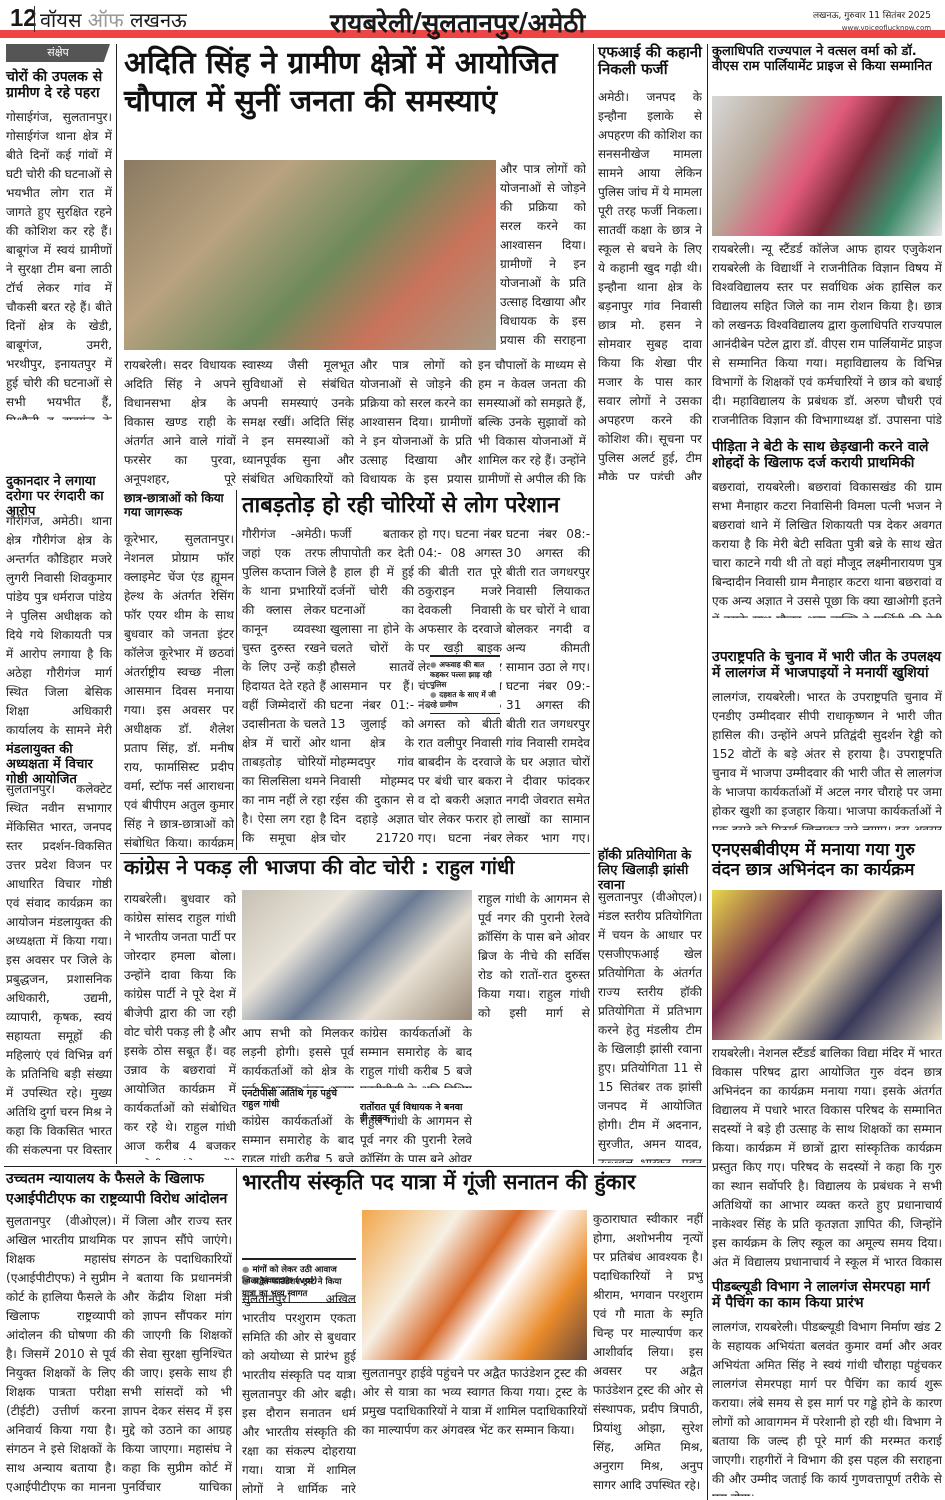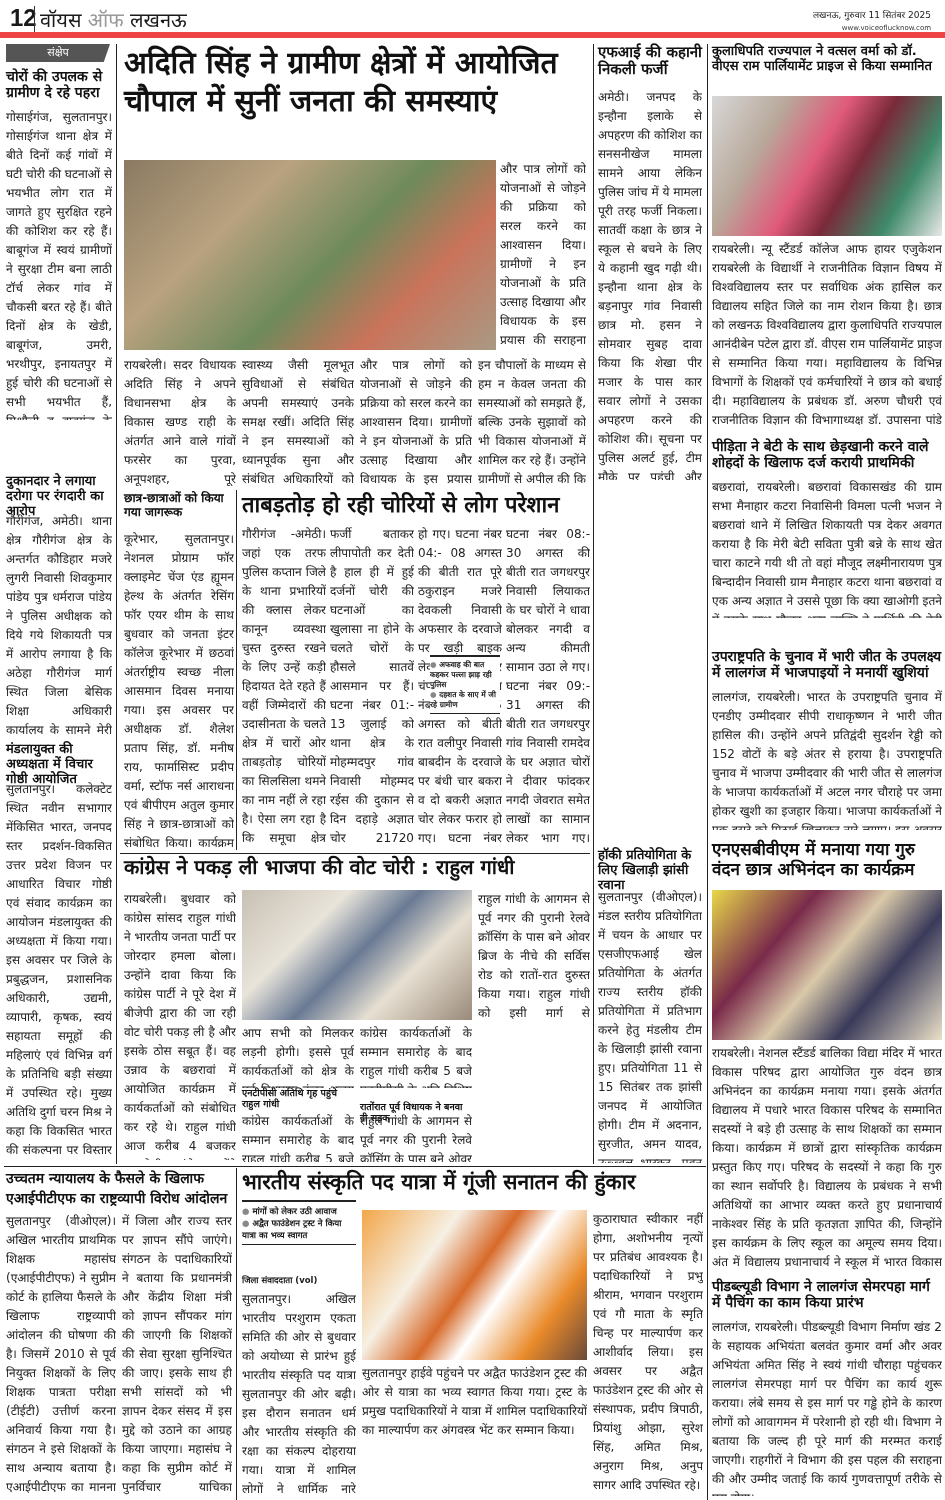--- a/index.html
+++ b/index.html
@@ -1,19 +1,19 @@
 <!DOCTYPE html>
 <html><head>
 <meta charset="utf-8">
 <style>
 *{box-sizing:border-box;margin:0;padding:0}
 html,body{width:945px;height:1500px;background:#fff;overflow:hidden}
 body{font-family:"DejaVu Sans",sans-serif;color:#1a1a1a;position:relative}
 .abs{position:absolute}
-.masthead{left:0;top:0;width:945px;height:38px;border-bottom:6px solid #ef4444}
+.masthead{left:0;top:0;width:945px;height:38px;border-bottom:8px solid #ef4444}
 .pgnum{left:10px;top:4px;font-size:24px;font-weight:bold;font-family:"Liberation Sans",sans-serif}
 .pgsep{left:34px;top:6px;width:1px;height:26px;background:#333}
 .paper{left:40px;top:6px;font-size:20px;font-weight:normal}
 .paper .a{color:#999}
 .section{left:330px;top:4px;font-size:26px;font-weight:bold}
 .dateline{right:14px;top:8px;font-size:9px}
 .url{right:14px;top:24px;font-size:7px;color:#333}
 .text{font-size:12px;line-height:19px;text-align:justify;color:#222;overflow:hidden}
 .hd{font-weight:bold;line-height:1.15;color:#111}
 .vrule{width:1px;background:#222}
@@ -32,20 +32,21 @@
 <body>
 
 <div class="abs masthead">
   <div class="abs pgnum">12</div>
   <div class="abs pgsep"></div>
   <div class="abs paper">
     <span>वॉयस</span>
     <span class="a">ऑफ</span>
     <span>लखनऊ</span>
   </div>
+  <div class="abs section">रायबरेली/सुलतानपुर/अमेठी</div>
   <div class="abs dateline">लखनऊ, गुरुवार 11 सितंबर 2025</div>
   <div class="abs url">www.voiceoflucknow.com</div>
 </div>
 
 <div class="abs tag">संक्षेप</div>
 <div class="abs vrule" style="left:116px;top:44px;height:1120px"></div>
 
 <div class="abs hd" style="left:6px;top:68px;width:106px;font-size:14px">चोरों की उपलक से ग्रामीण दे रहे पहरा</div>
 <div class="abs text" style="left:6px;top:108px;width:106px;height:312px">गोसाईगंज, सुलतानपुर। गोसाईगंज थाना क्षेत्र में बीते दिनों कई गांवों में घटी चोरी की घटनाओं से भयभीत लोग रात में जागते हुए सुरक्षित रहने की कोशिश कर रहे हैं। बाबूगंज में स्वयं ग्रामीणों ने सुरक्षा टीम बना लाठी टॉर्च लेकर गांव में चौकसी बरत रहे हैं। बीते दिनों क्षेत्र के खेडी, बाबूगंज, उमरी, भरथीपुर, इनायतपुर में हुई चोरी की घटनाओं से सभी भयभीत हैं, मिश्रौली व बाबूगंज के ग्रामीणों ने प्रशासन से गश्त बढ़ाने की मांग की है। कई गांवों में लोगों ने चोरी की घटनाओं से दहशत में रात्रि जागरण शुरू कर दिया है। पुलिस ने सहयोग की अपेक्षा करते हुए अफवाह न फैलाने की अपील की।</div>
 
@@ -114,21 +115,21 @@
 <div class="abs hd" style="left:360px;top:1102px;width:112px;font-size:9.5px">रातोंरात पूर्व विधायक ने बनवा दी सड़क</div>
 <div class="abs text" style="left:360px;top:1112px;width:112px;height:50px">राहुल गांधी के आगमन से पूर्व नगर की पुरानी रेलवे क्रॉसिंग के पास बने ओवर ब्रिज के नीचे की सर्विस रोड को रातों-रात दुरुस्त किया गया। राहुल गांधी को इसी मार्ग से एनटीपीसी जाना था।</div>
 
 <div class="abs hrule" style="left:4px;top:1166px;width:702px"></div>
 <div class="abs hd" style="left:6px;top:1168px;width:226px;font-size:14px;line-height:20px">उच्चतम न्यायालय के फैसले के खिलाफ एआईपीटीएफ का राष्ट्रव्यापी विरोध आंदोलन</div>
 <div class="abs text" style="left:6px;top:1212px;width:110px;height:284px">सुलतानपुर (वीओएल)। अखिल भारतीय प्राथमिक शिक्षक महासंघ (एआईपीटीएफ) ने सुप्रीम कोर्ट के हालिया फैसले के खिलाफ राष्ट्रव्यापी आंदोलन की घोषणा की है। जिसमें 2010 से पूर्व नियुक्त शिक्षकों के लिए शिक्षक पात्रता परीक्षा (टीईटी) उत्तीर्ण करना अनिवार्य किया गया है। संगठन ने इसे शिक्षकों के साथ अन्याय बताया है। एआईपीटीएफ का मानना है कि यह फैसला वर्षों से सेवा दे रहे शिक्षकों के अधिकारों का हनन है और इससे लाखों शिक्षकों की नौकरी खतरे में पड़ सकती है। एआईपीटीएफ के महासचिव कमलाकांत त्रिपाठी ने कहा कि संगठन 19 सितंबर 2025 को देश भर में विरोध प्रदर्शन करेगा।</div>
 <div class="abs text" style="left:122px;top:1212px;width:110px;height:284px">में जिला और राज्य स्तर पर ज्ञापन सौंपे जाएंगे। संगठन के पदाधिकारियों ने बताया कि प्रधानमंत्री और केंद्रीय शिक्षा मंत्री को ज्ञापन सौंपकर मांग की जाएगी कि शिक्षकों की सेवा सुरक्षा सुनिश्चित की जाए। इसके साथ ही सभी सांसदों को भी ज्ञापन देकर संसद में इस मुद्दे को उठाने का आग्रह किया जाएगा। महासंघ ने कहा कि सुप्रीम कोर्ट में पुनर्विचार याचिका दाखिल करने की प्रक्रिया भी शुरू की गई है। जिले के शिक्षक नेताओं ने कहा कि सभी शिक्षक एकजुट होकर आंदोलन को सफल बनाएंगे।</div>
 
 <div class="abs vrule" style="left:236px;top:1168px;height:332px"></div>
 <div class="abs hd" style="left:242px;top:1170px;width:460px;font-size:21px">भारतीय संस्कृति पद यात्रा में गूंजी सनातन की हुंकार</div>
-<div class="abs pullbox" style="left:242px;top:1200px;width:114px">
+<div class="abs pullbox" style="left:242px;top:1258px;width:114px">
   <div class="bul">मांगों को लेकर उठी आवाज</div>
   <div class="bul">अद्वैत फाउंडेशन ट्रस्ट ने किया यात्रा का भव्य स्वागत</div>
 </div>
 <div class="abs" style="left:242px;top:1274px;width:114px;font-size:8.5px;font-weight:bold">जिला संवाददाता (vol)</div>
 <div class="abs text" style="left:242px;top:1290px;width:114px;height:206px">सुलतानपुर। अखिल भारतीय परशुराम एकता समिति की ओर से बुधवार को अयोध्या से प्रारंभ हुई भारतीय संस्कृति पद यात्रा सुलतानपुर की ओर बढ़ी। इस दौरान सनातन धर्म और भारतीय संस्कृति की रक्षा का संकल्प दोहराया गया। यात्रा में शामिल लोगों ने धार्मिक नारे लगाए। जगह-जगह यात्रा का स्वागत किया गया।</div>
 <div class="abs photo4" style="left:362px;top:1210px;width:225px;height:150px" title="padyatra-welcome-photo"></div>
 <div class="abs text" style="left:362px;top:1364px;width:225px;height:132px">सुलतानपुर हाईवे पहुंचने पर अद्वैत फाउंडेशन ट्रस्ट की ओर से यात्रा का भव्य स्वागत किया गया। ट्रस्ट के प्रमुख पदाधिकारियों ने यात्रा में शामिल पदाधिकारियों का माल्यार्पण कर अंगवस्त्र भेंट कर सम्मान किया।</div>
 <div class="abs text" style="left:593px;top:1210px;width:110px;height:286px">कुठाराघात स्वीकार नहीं होगा, अशोभनीय नृत्यों पर प्रतिबंध आवश्यक है। पदाधिकारियों ने प्रभु श्रीराम, भगवान परशुराम एवं गौ माता के स्मृति चिन्ह पर माल्यार्पण कर आशीर्वाद लिया। इस अवसर पर अद्वैत फाउंडेशन ट्रस्ट की ओर से संस्थापक, प्रदीप त्रिपाठी, प्रियांशु ओझा, सुरेश सिंह, अमित मिश्र, अनुराग मिश्र, अनुप सागर आदि उपस्थित रहे।</div>
 
 </body></html>

